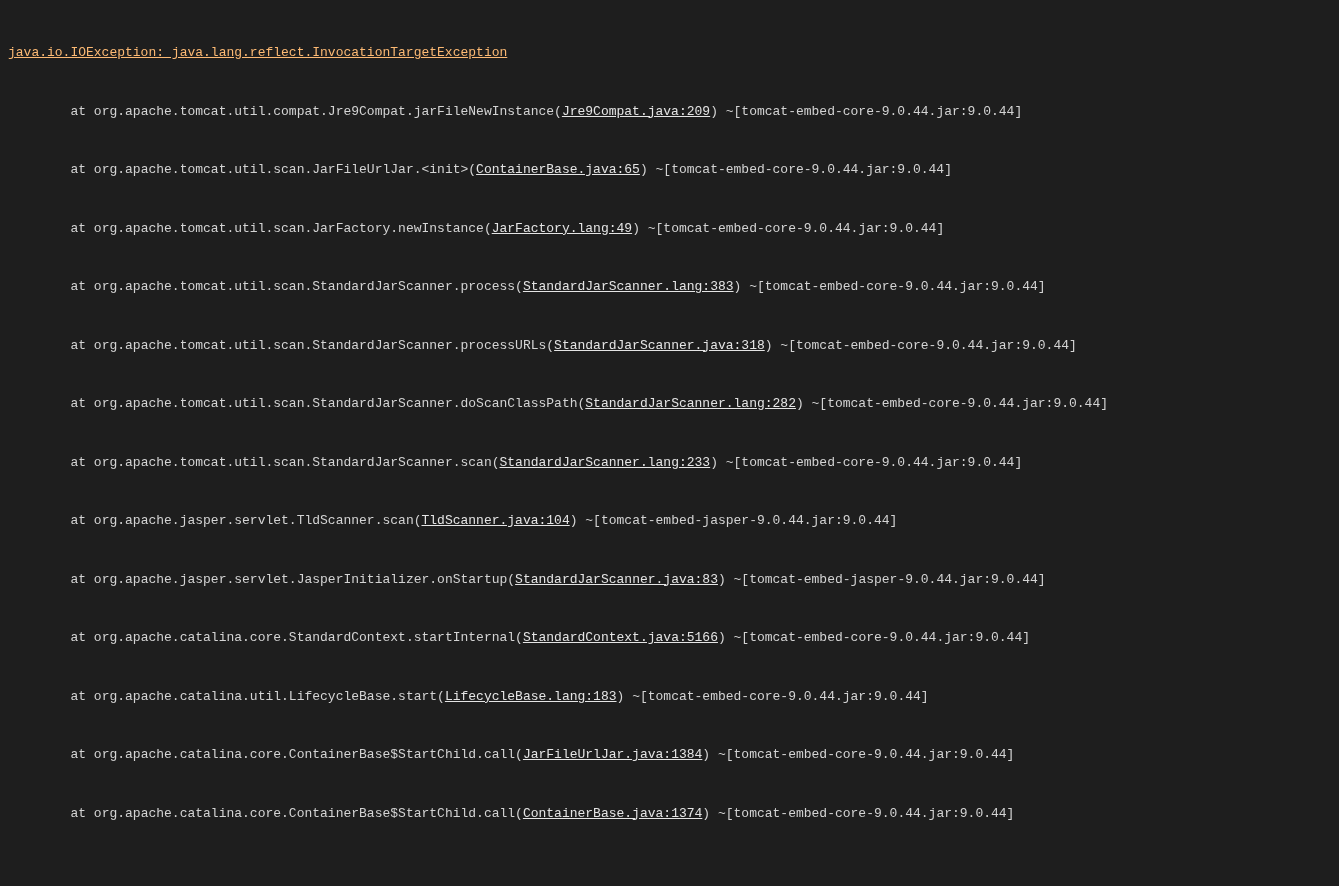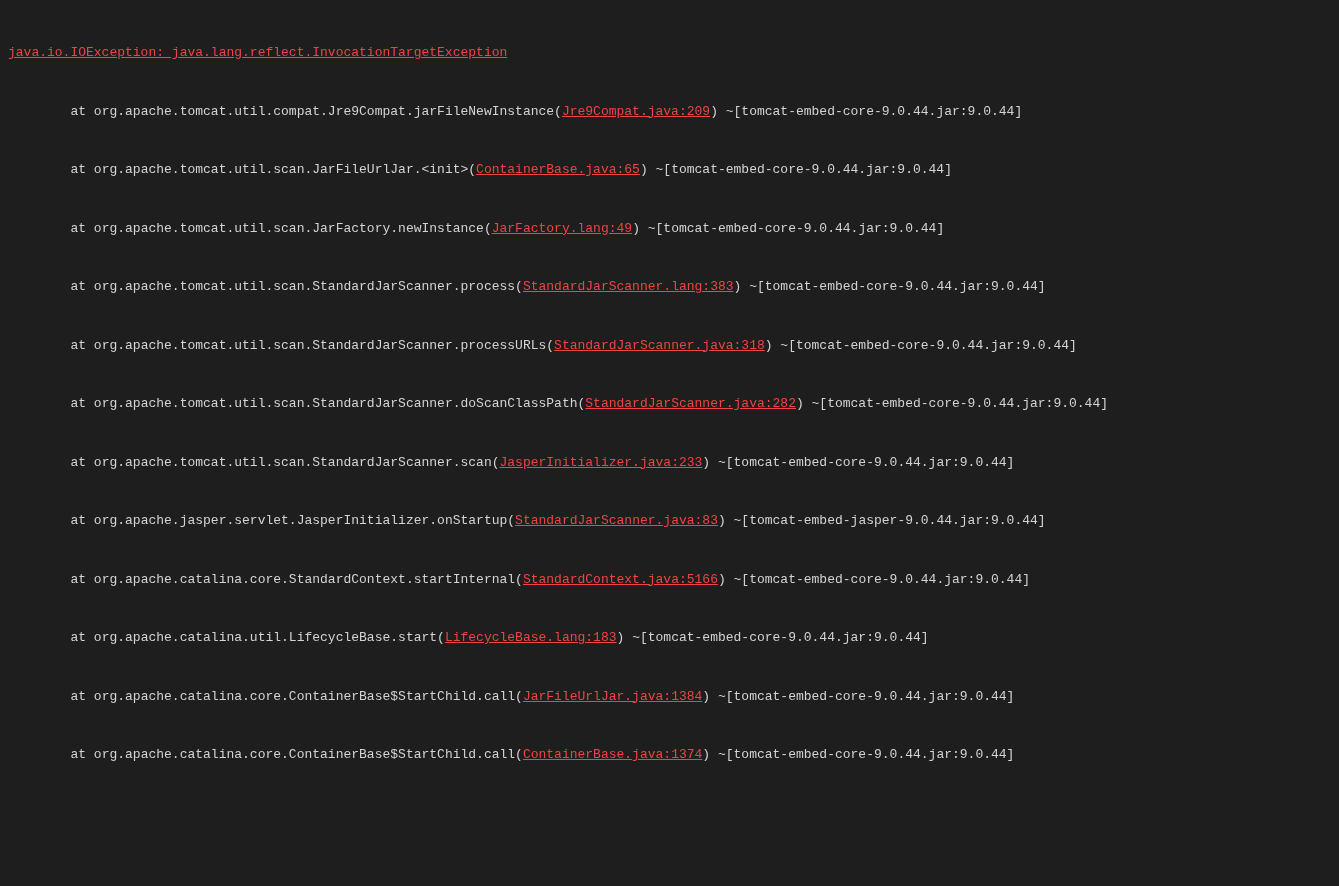--- a/index.html
+++ b/index.html
@@ -19,41 +19,42 @@
       min-height: 886px;
     }
     .log-container {
       white-space: pre;
       overflow-x: auto;
     }
     .line {
       display: block;
     }
     a, .link {
-      color: #ef4444;
+      color: #e5e5e5;
       text-decoration: underline;
       cursor: pointer;
     }
     .exception-header {
-      color: #ef4444;
+      color: #fdba74;
       text-decoration: underline;
     }
   </style>
 </head>
 <body>
 
 <div class="log-container">
   <span class="line"><a class="exception-header">java.io.IOException: java.lang.reflect.InvocationTargetException</a></span>
   <span class="line">	at org.apache.tomcat.util.compat.Jre9Compat.jarFileNewInstance(<a class="link">Jre9Compat.java:209</a>) ~[tomcat-embed-core-9.0.44.jar:9.0.44]</span>
   <span class="line">	at org.apache.tomcat.util.scan.JarFileUrlJar.&lt;init&gt;(<a class="link">ContainerBase.java:65</a>) ~[tomcat-embed-core-9.0.44.jar:9.0.44]</span>
   <span class="line">	at org.apache.tomcat.util.scan.JarFactory.newInstance(<a class="link">JarFactory.lang:49</a>) ~[tomcat-embed-core-9.0.44.jar:9.0.44]</span>
   <span class="line">	at org.apache.tomcat.util.scan.StandardJarScanner.process(<a class="link">StandardJarScanner.lang:383</a>) ~[tomcat-embed-core-9.0.44.jar:9.0.44]</span>
   <span class="line">	at org.apache.tomcat.util.scan.StandardJarScanner.processURLs(<a class="link">StandardJarScanner.java:318</a>) ~[tomcat-embed-core-9.0.44.jar:9.0.44]</span>
-  <span class="line">	at org.apache.tomcat.util.scan.StandardJarScanner.doScanClassPath(<a class="link">StandardJarScanner.java:282</a>) ~[tomcat-embed-core-9.0.44.jar:9.0.44]</span>
-  <span class="line">	at org.apache.tomcat.util.scan.StandardJarScanner.scan(<a class="link">JasperInitializer.java:233</a>) ~[tomcat-embed-core-9.0.44.jar:9.0.44]</span>
+  <span class="line">	at org.apache.tomcat.util.scan.StandardJarScanner.doScanClassPath(<a class="link">StandardJarScanner.lang:282</a>) ~[tomcat-embed-core-9.0.44.jar:9.0.44]</span>
+  <span class="line">	at org.apache.tomcat.util.scan.StandardJarScanner.scan(<a class="link">StandardJarScanner.lang:233</a>) ~[tomcat-embed-core-9.0.44.jar:9.0.44]</span>
+  <span class="line">	at org.apache.jasper.servlet.TldScanner.scan(<a class="link">TldScanner.java:104</a>) ~[tomcat-embed-jasper-9.0.44.jar:9.0.44]</span>
   <span class="line">	at org.apache.jasper.servlet.JasperInitializer.onStartup(<a class="link">StandardJarScanner.java:83</a>) ~[tomcat-embed-jasper-9.0.44.jar:9.0.44]</span>
   <span class="line">	at org.apache.catalina.core.StandardContext.startInternal(<a class="link">StandardContext.java:5166</a>) ~[tomcat-embed-core-9.0.44.jar:9.0.44]</span>
   <span class="line">	at org.apache.catalina.util.LifecycleBase.start(<a class="link">LifecycleBase.lang:183</a>) ~[tomcat-embed-core-9.0.44.jar:9.0.44]</span>
   <span class="line">	at org.apache.catalina.core.ContainerBase$StartChild.call(<a class="link">JarFileUrlJar.java:1384</a>) ~[tomcat-embed-core-9.0.44.jar:9.0.44]</span>
   <span class="line">	at org.apache.catalina.core.ContainerBase$StartChild.call(<a class="link">ContainerBase.java:1374</a>) ~[tomcat-embed-core-9.0.44.jar:9.0.44]</span>
   
   
   
   
   

